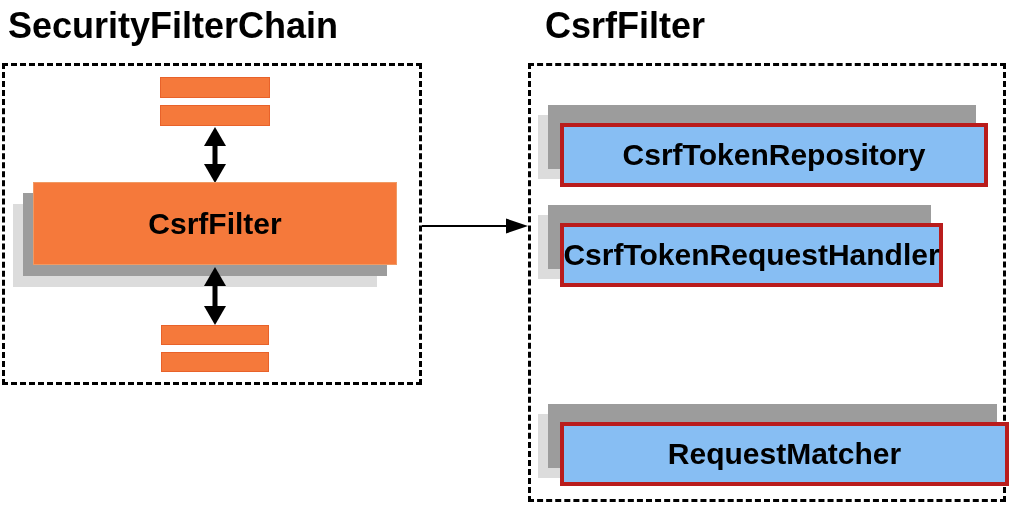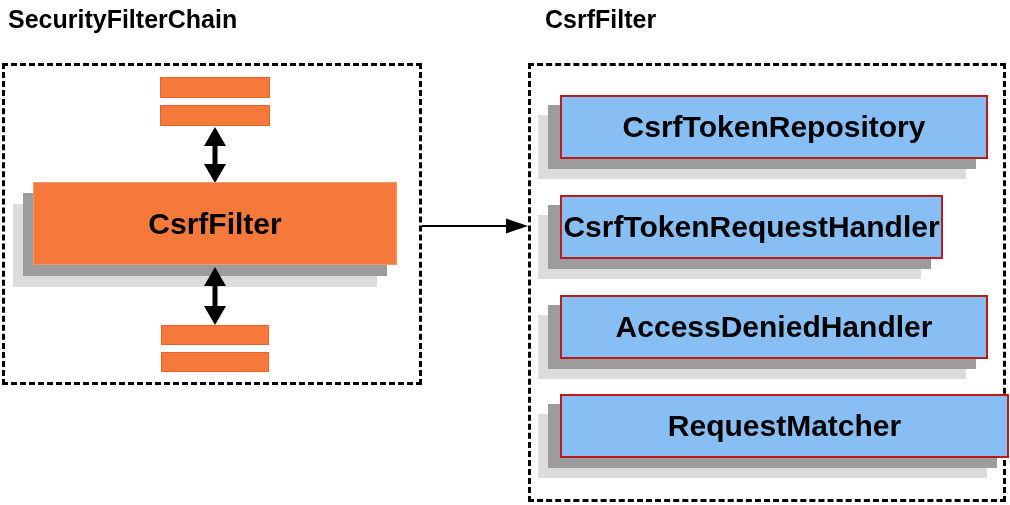--- a/index.html
+++ b/index.html
@@ -6,21 +6,21 @@
   #canvas {
     position: relative;
     width: 1010px;
     height: 505px;
     background: #ffffff;
     font-family: "Liberation Sans", sans-serif;
     overflow: hidden;
   }
   .title {
     position: absolute;
-    font-size: 25px;
+    font-size: 36px;
     font-weight: bold;
     color: #000000;
     white-space: nowrap;
   }
   .dashed-box {
     position: absolute;
     border: 3px dashed #000000;
     box-sizing: border-box;
     background: transparent;
   }
@@ -50,21 +50,22 @@
   .orange-node .sh-dark  { transform: translate(-10px, 11px); }
   .orange-node .sh-light { transform: translate(-20px, 22px); }
   .orange-node .face {
     background: #f5793b;
     border: 1px solid #f09a64;
   }
   .blue-node .sh-dark  { transform: translate(-12px, 10px); }
   .blue-node .sh-light { transform: translate(-22px, 20px); }
   .blue-node .face {
     background: #87bef3;
-    border: 2px solid #b91c1c;
+    border: 4px solid #b91c1c;
+    margin-top: 28px;
   }
   .arrow-svg { position: absolute; display: block; }
 </style>
 </head>
 <body>
 
 <div id="canvas">
 
   <div class="title" style="left:8px; top:5px;">SecurityFilterChain</div>
 
@@ -108,25 +109,20 @@
     <div class="sh-dark"></div>
     <div class="face">CsrfTokenRepository</div>
   </div>
 
   <div class="node blue-node" style="left:560px; top:195px; width:383px; height:64px;">
     <div class="sh-light"></div>
     <div class="sh-dark"></div>
     <div class="face">CsrfTokenRequestHandler</div>
   </div>
 
-  <div class="node blue-node" style="left:560px; top:295px; width:428px; height:64px;">
-    <div class="sh-light"></div>
-    <div class="sh-dark"></div>
-    <div class="face">AccessDeniedHandler</div>
-  </div>
 
   <div class="node blue-node" style="left:560px; top:394px; width:428px; height:64px;padding-left:21px;">
     <div class="sh-light"></div>
     <div class="sh-dark"></div>
     <div class="face">RequestMatcher</div>
   </div>
 
 </div>
 
 </body></html>

